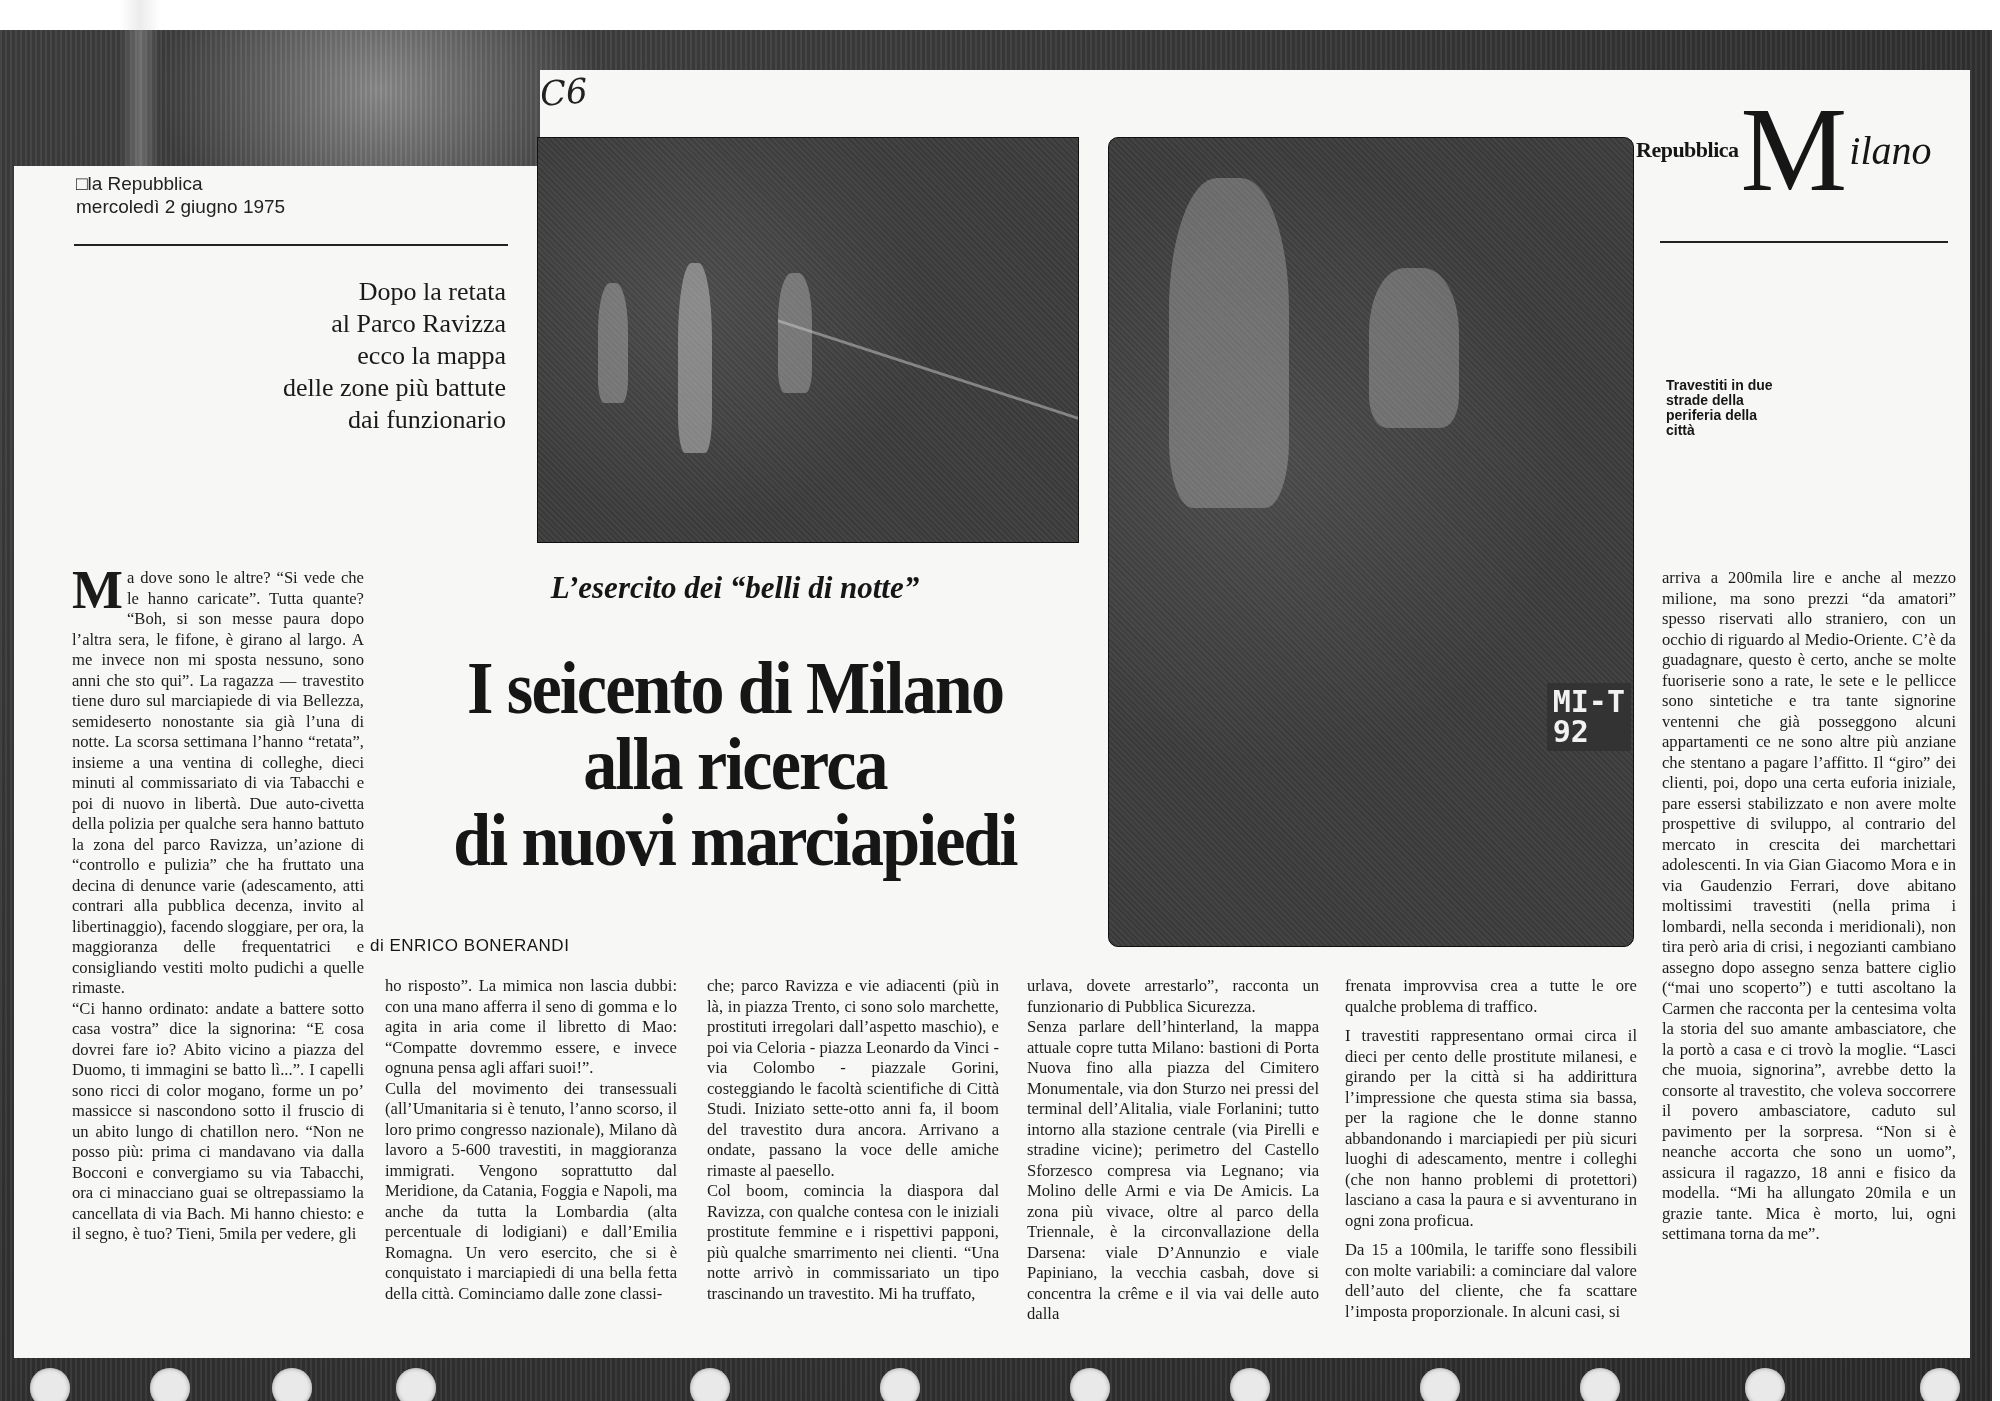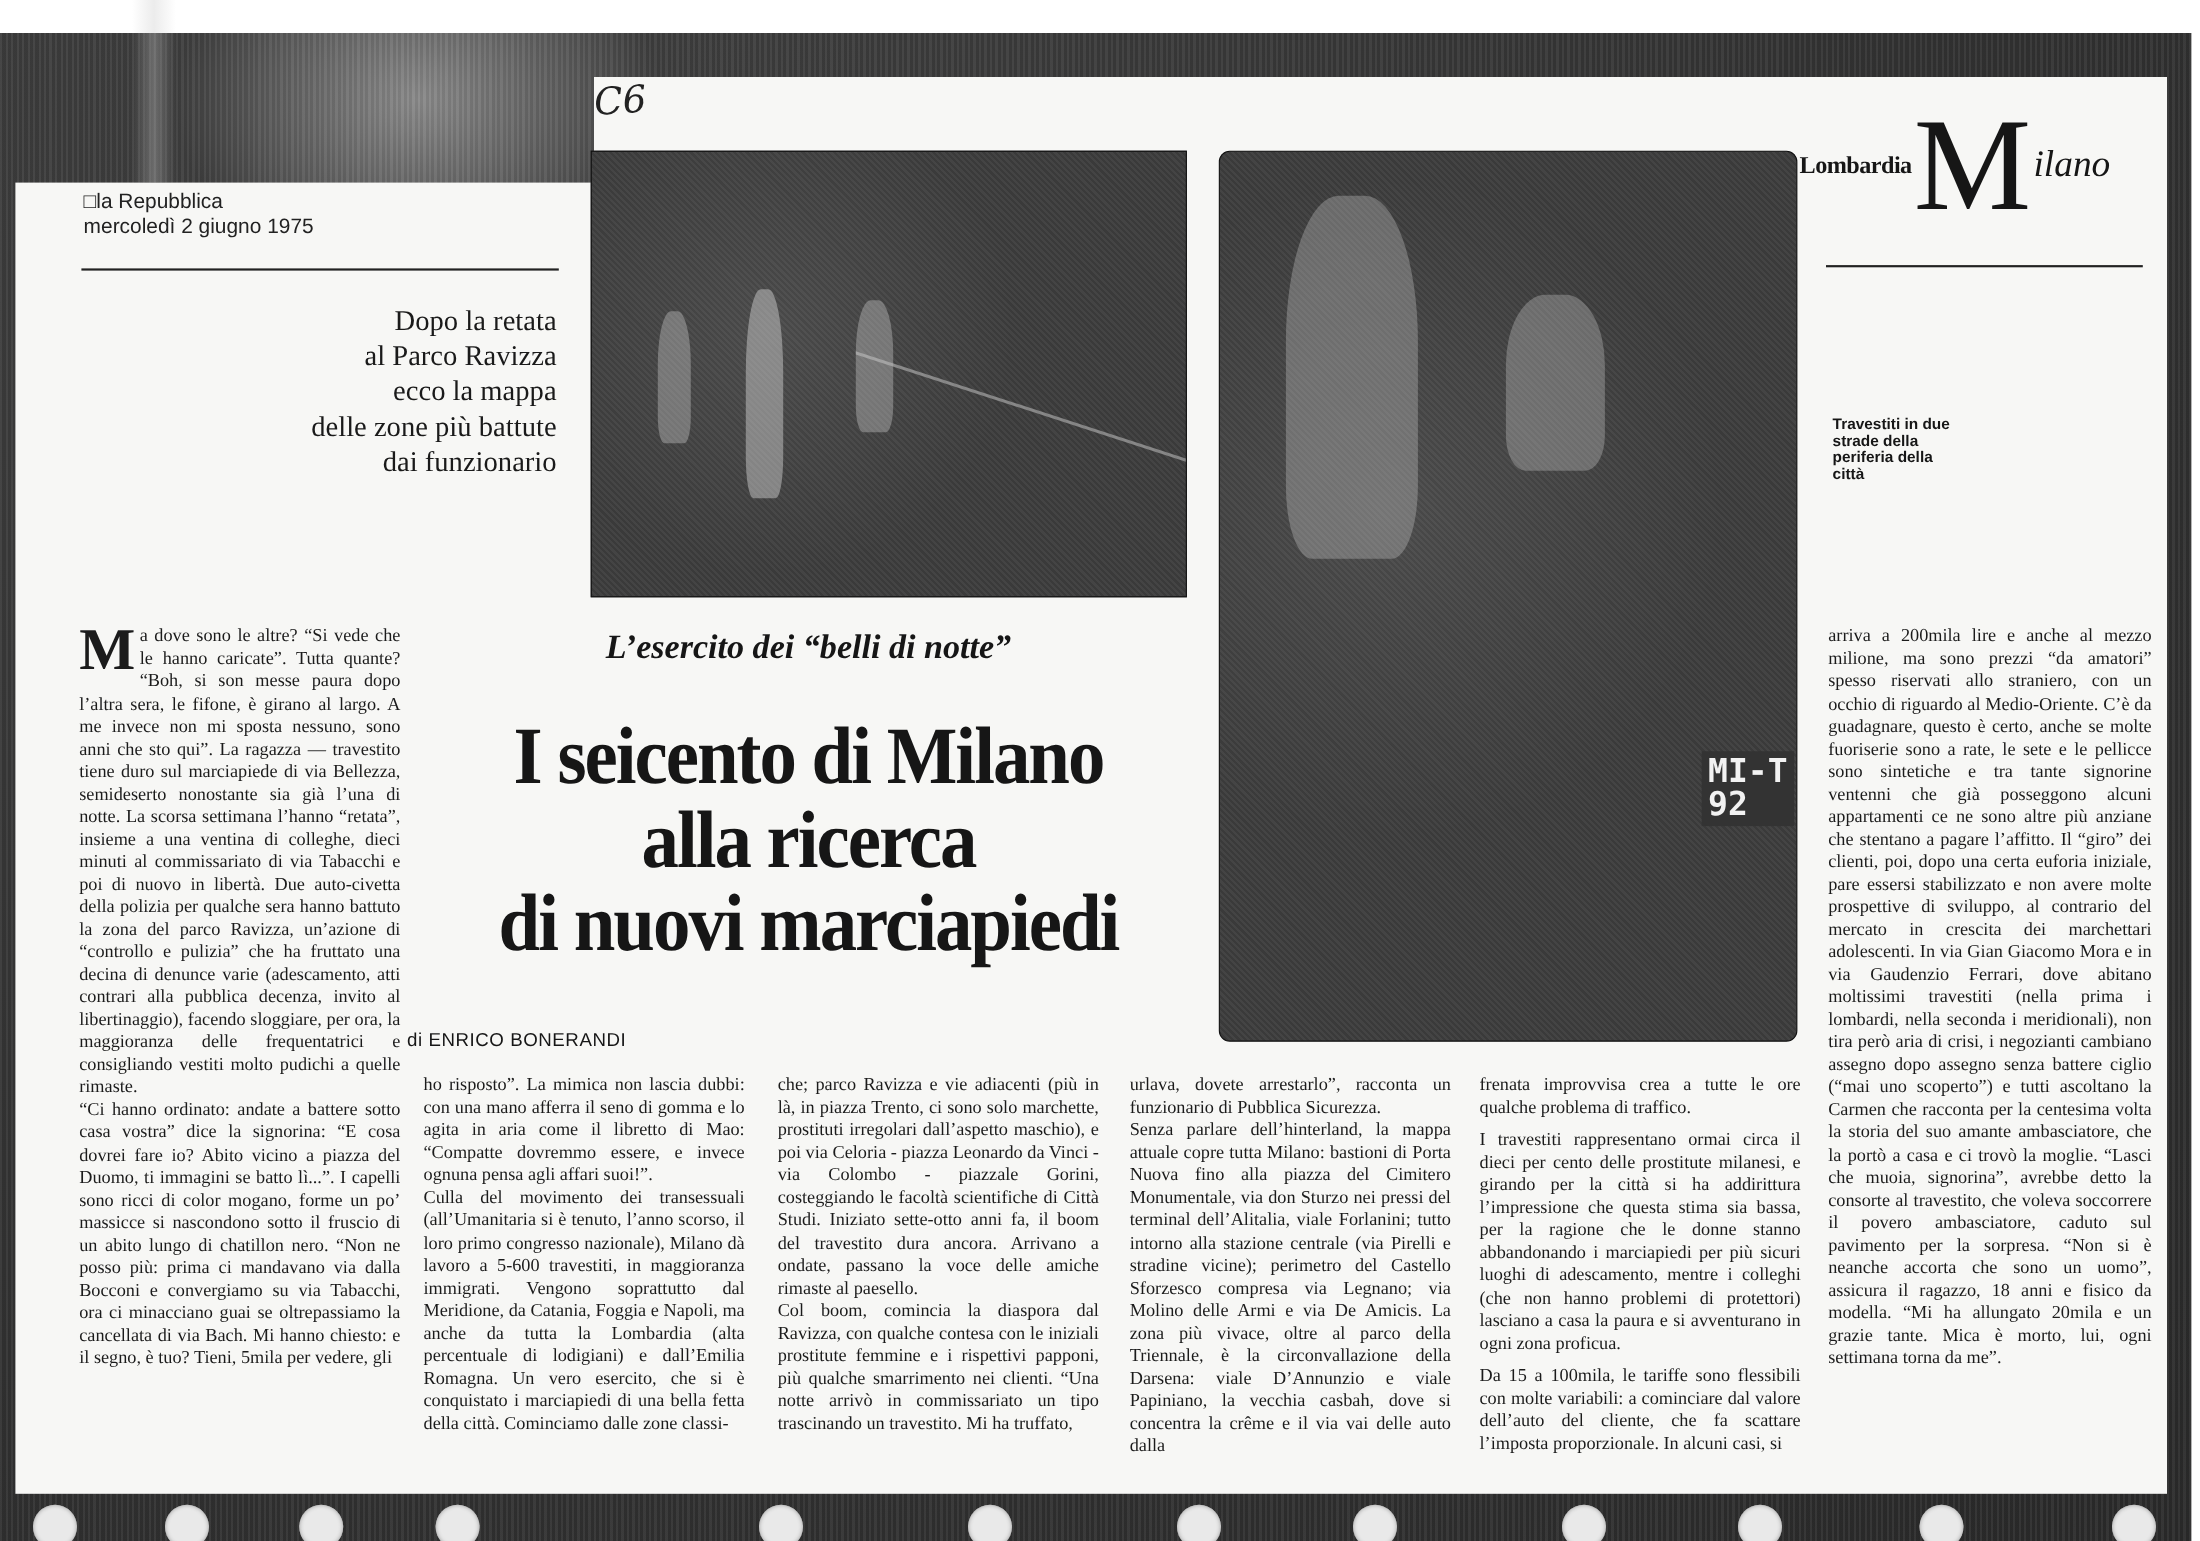--- a/index.html
+++ b/index.html
@@ -54,21 +54,21 @@
   .photo-right { left: 1108px; top: 137px; width: 524px; height: 808px; border-radius: 10px; }
   .figure { position: absolute; background: #d8d8d8; opacity: 0.85; border-radius: 40% 40% 20% 20%; }
   .plate {
     position: absolute; right: 2px; top: 545px; background: #333; color: #f2f2f2;
     font-family: "DejaVu Sans Mono", monospace; font-weight: bold; font-size: 30px; line-height: 30px; padding: 4px 6px;
   }
 
   .brand { left: 1636px; top: 95px; height: 110px; display: flex; align-items: center; }
   .brand-repubblica { font-family: "Liberation Serif", serif; font-weight: bold; font-size: 22px; letter-spacing: -0.5px; }
   .brand-m { font-family: "Liberation Serif", serif; font-size: 120px; line-height: 100px; margin: 0 2px; }
-  .brand-ilano { font-family: "Liberation Serif", serif; font-style: italic; font-size: 34px; }
+  .brand-ilano { font-family: "Liberation Serif", serif; font-style: italic; font-size: 40px; }
 
   .caption {
     left: 1666px; top: 378px; width: 120px;
     font-family: "Liberation Sans", "DejaVu Sans", sans-serif; font-weight: bold; font-size: 14px; line-height: 15px;
   }
 
   .kicker { left: 370px; top: 570px; width: 730px; text-align: center; font-style: italic; font-weight: bold; font-size: 31px; }
   .headline { left: 370px; top: 650px; width: 730px; text-align: center; font-weight: bold; font-size: 74px; line-height: 76px; letter-spacing: -2px; transform: scaleX(0.92); transform-origin: center top; }
   .headline span { display: block; }
   .byline { left: 370px; top: 936px; width: 730px; text-align: left; font-family: "Liberation Sans", "DejaVu Sans", sans-serif; font-size: 17px; letter-spacing: 0.5px; }
@@ -120,21 +120,21 @@
 <div class="photo photo-right">
   <div class="figure" style="left:60px;top:40px;width:120px;height:330px;opacity:.3"></div>
   <div class="figure" style="left:260px;top:130px;width:90px;height:160px;opacity:.3"></div>
   <div class="plate">
     <div>MI-T</div>
     <div>92</div>
   </div>
 </div>
 
 <div class="abs brand">
-  <span class="brand-repubblica">Lombardia</span>
+  <span class="brand-repubblica">Repubblica</span>
   <span class="brand-m">M</span>
   <span class="brand-ilano">ilano</span>
 </div>
 <div class="rule" style="left:1660px;top:241px;width:288px;"></div>
 
 <div class="abs caption">Travestiti in due strade della periferia della città</div>
 
 <div class="abs kicker">L’esercito dei “belli di notte”</div>
 <div class="abs headline">
   <span>I seicento di Milano</span>

